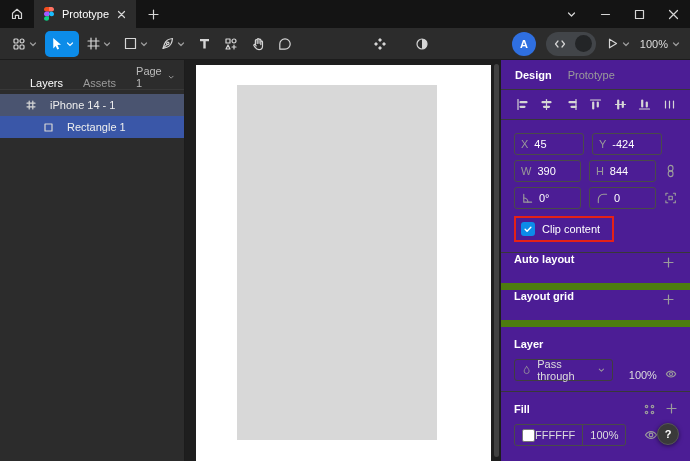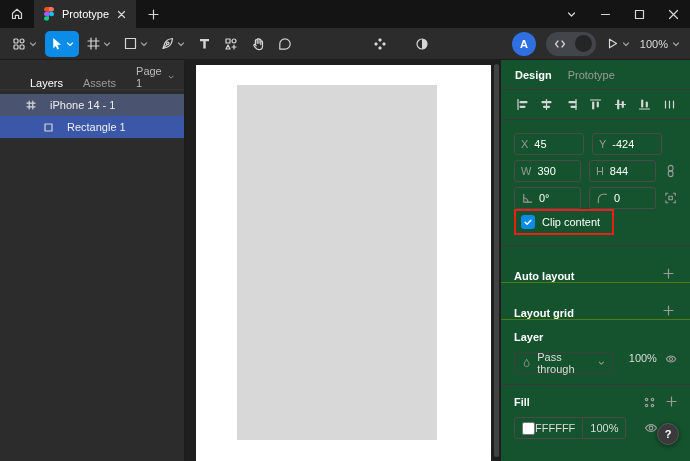--- a/index.html
+++ b/index.html
@@ -45,42 +45,42 @@
   .layer-row.frame-sel{background:#4a5470;padding-left:26px}
   .layer-row.rect-sel{background:#3a57a8;padding-left:44px}
 
   
   .canvas{flex:1;position:relative;background:#1e1e1e;min-width:0}
   .artboard{position:absolute;left:11px;top:5px;right:9px;bottom:0;background:#ffffff}
   .gray-rect{position:absolute;left:41px;top:20px;width:200px;height:355px;background:#d8d8d8}
   .v-scrollbar{position:absolute;right:1px;top:4px;bottom:4px;width:5px;border-radius:3px;background:rgba(255,255,255,.16);cursor:pointer}
 
   
-  .right{width:190px;background:#14532d;border-left:1px solid #1c1c1c;display:flex;flex-direction:column;overflow:hidden;flex:0 0 auto}
+  .right{width:190px;background:#4c1d95;border-left:1px solid #1c1c1c;display:flex;flex-direction:column;overflow:hidden;flex:0 0 auto}
   .rp-tabs{height:30px;display:flex;align-items:center;gap:16px;padding:0 14px;border-bottom:1px solid #383838;flex:0 0 auto}
   .rp-tab{font-weight:700;color:#fff;cursor:pointer}
   .rp-tab.inactive{font-weight:400;color:#9b9b9b}
   .align-row{height:30px;display:flex;align-items:center;justify-content:space-between;padding:0 12px;border-bottom:1px solid #383838;flex:0 0 auto}
   .align-row .abtn{cursor:pointer;display:flex;align-items:center;justify-content:center;width:18px;height:22px}
   .section{padding:8px 13px 10px;border-bottom:1px solid #383838;flex:0 0 auto}
   .sec-title{font-weight:700;color:#fff}
   .frame-head{display:flex;align-items:center;gap:5px;height:20px;cursor:pointer}
   .frame-head .sp{flex:1}
   .orient-btn{width:22px;height:22px;display:flex;align-items:center;justify-content:center;border-radius:4px;cursor:pointer}
   .orient-btn.active{background:#474747}
   .prow{display:flex;align-items:center;gap:8px;margin-top:5px}
   .input{width:70px;height:22px;border:1px solid #4a4a4a;border-radius:3px;display:flex;align-items:center;gap:6px;padding:0 6px;cursor:text}
   .input .lbl{color:#999}
   .input .val{color:#fff}
-  .clip-row{}
+  .clip-row{margin-top:7px}
   .red-box{display:inline-flex;align-items:center;gap:7px;border:2px solid #e62117;padding:4px 12px 4px 5px}
   .checkbox{width:14px;height:14px;border-radius:3px;background:#0c8ce9;display:flex;align-items:center;justify-content:center;cursor:pointer}
-  .simple-section{height:37px;display:flex;align-items:flex-end;justify-content:space-between;padding:0 13px;border-bottom:1px solid #4d7c0f;flex:0 0 auto}
+  .simple-section{height:37px;display:flex;align-items:flex-start;justify-content:space-between;padding:0 13px;border-bottom:7px solid #4d7c0f;flex:0 0 auto}
   .plus-btn{cursor:pointer;display:flex;align-items:center;justify-content:center;width:18px;height:18px}
-  .blend-row{display:flex;align-items:flex-start;gap:8px;margin-top:6px;height:22px}
+  .blend-row{display:flex;align-items:flex-end;gap:8px;margin-top:6px;height:22px}
   .blend-select{display:flex;align-items:center;gap:6px;height:22px;padding:0 7px;border:1px solid #3f3f3f;border-radius:3px;color:#ddd;cursor:pointer}
   .blend-row .sp{flex:1}
   .opacity-val{color:#ddd}
   .fill-head{display:flex;align-items:center;height:18px}
   .fill-head .icons{margin-left:auto;display:flex;gap:10px}
   .fill-row{display:flex;align-items:center;gap:8px;margin-top:6px;height:22px}
   .fill-control{display:flex;align-items:center;height:22px;border:1px solid #4a4a4a;border-radius:3px}
   .fc-hex{display:flex;align-items:center;gap:0;padding:0 7px;cursor:text;color:#ddd}
   .fc-div{width:1px;align-self:stretch;background:#4a4a4a}
   .fc-op{padding:0 7px;color:#ddd;cursor:text}

